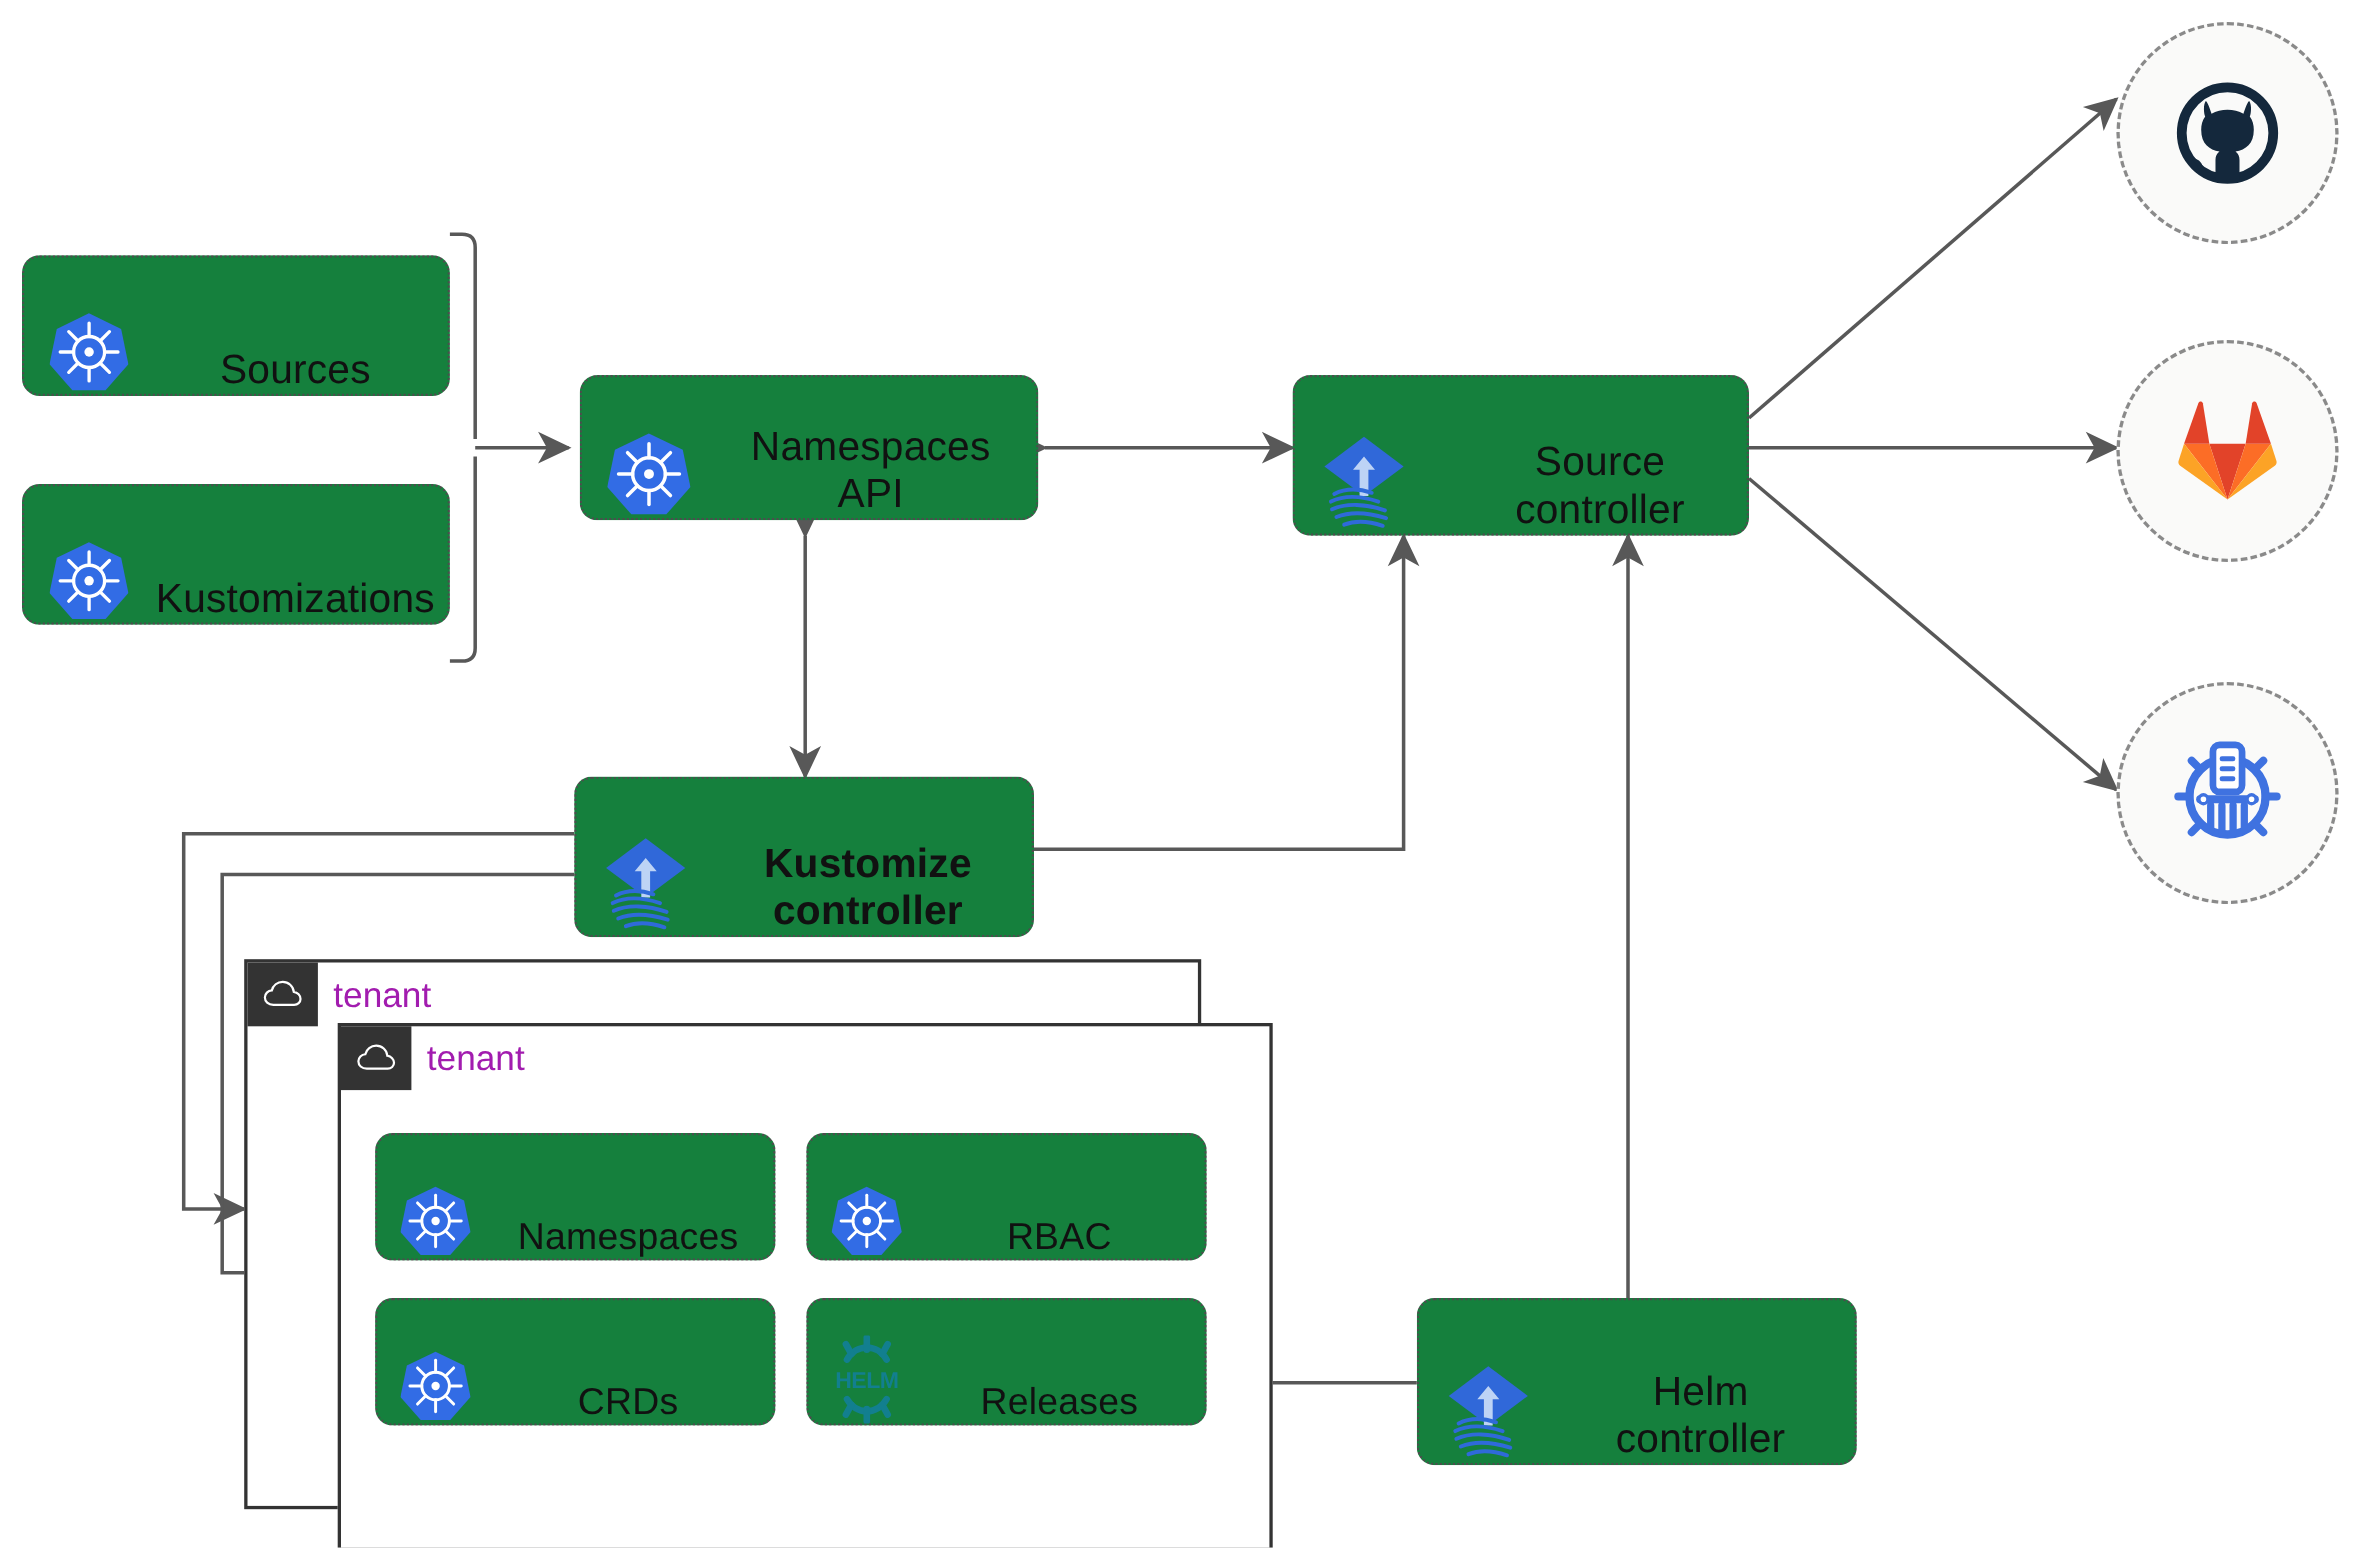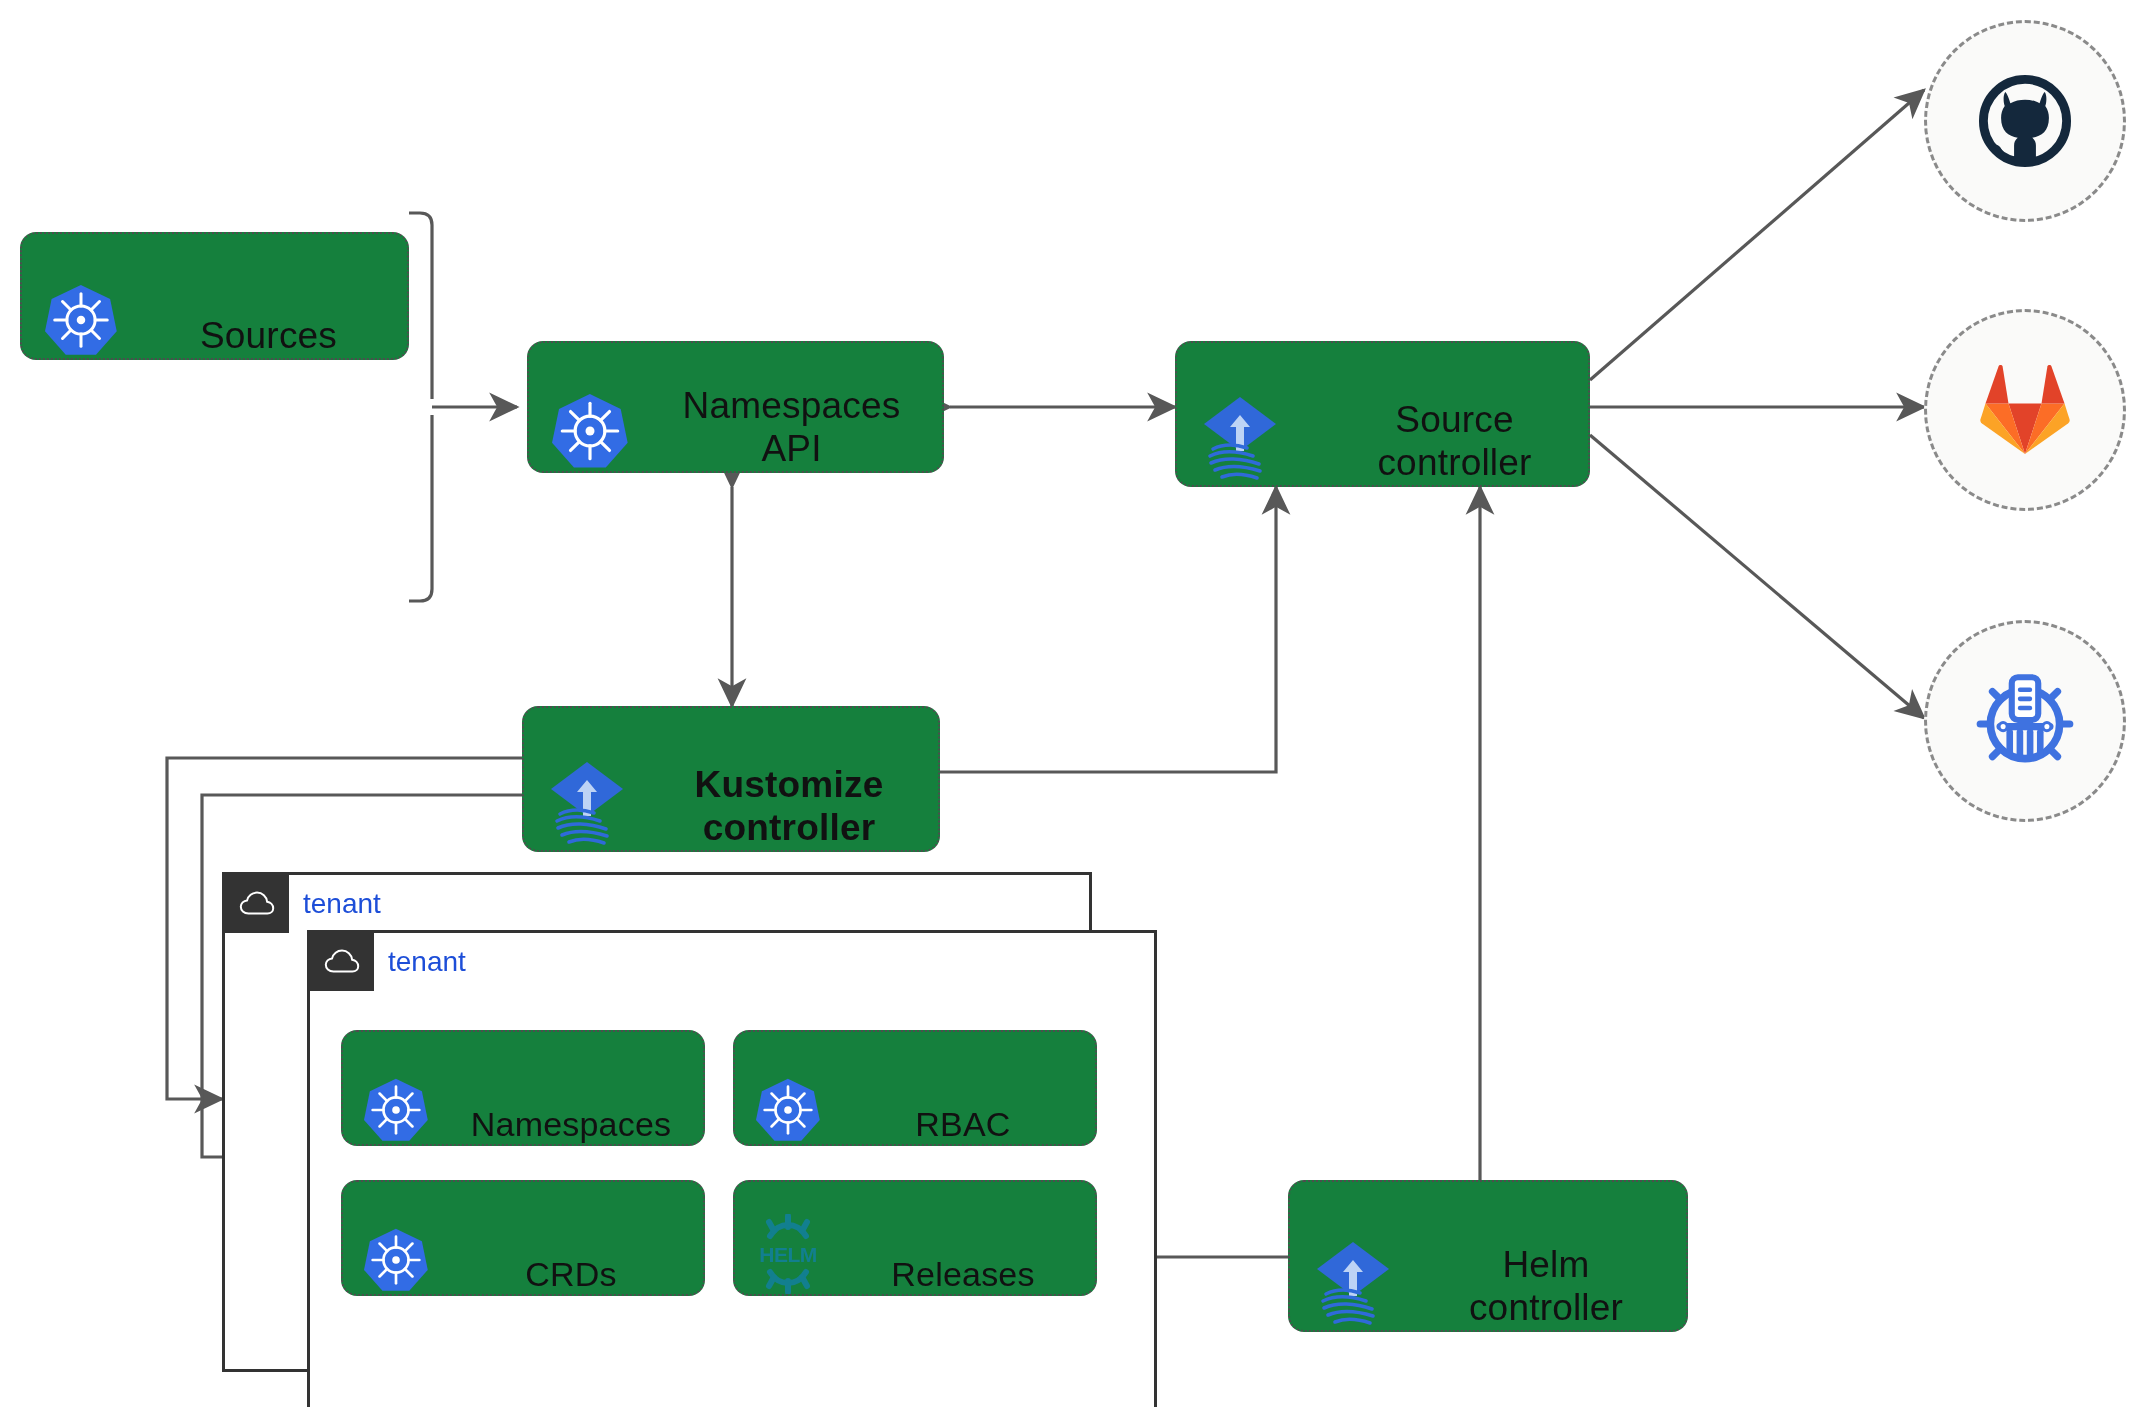--- a/index.html
+++ b/index.html
@@ -29,21 +29,21 @@
   .tenant{
     position:absolute;background:#ffffff;border:3px solid #333;
     box-sizing:border-box;z-index:3;
   }
   .tenant .tab{
     position:absolute;left:0;top:0;width:64px;height:58px;background:#333;
     display:flex;align-items:center;justify-content:center;
   }
   .tenant .tname{
     position:absolute;left:78px;top:0;height:58px;display:flex;align-items:center;
-    font-size:28px;color:#1d4ed8;
+    font-size:32px;color:#a21caf;
   }
   .tenant.front{z-index:4;}
 
   
   .circ{
     position:absolute;width:196px;height:196px;border-radius:50%;
     background:#fafaf9;border:3px dashed #8a8a8a;
     display:flex;align-items:center;justify-content:center;z-index:5;
   }
 </style>
@@ -120,20 +120,40 @@
             <path d="M47.3,49.3 L56,58"></path>
           <path d="M26.7,49.3 L18,58"></path>
             <path d="M47.3,28.7 L56,20"></path>
         </g>
         <circle cx="37" cy="39" r="4.4" fill="#ffffff"></circle>
       </svg>
     </span>
     <span class="lbl">Sources</span>
   </div>
 
+  <div class="node" style="left:20px;top:440px;width:389px;height:128px;">
+    <span class="ico" style="width:118px;">
+      <svg width="72" height="76" viewBox="0 0 74 78">
+        <path d="M37,2 L68,17 L75,51 L53,76 L21,76 L-1,51 L6,17 Z" transform="scale(0.97) translate(1,1)" fill="#326ce5"></path>
+        <g fill="none" stroke="#ffffff" stroke-width="3.1" stroke-linecap="round">
+          <circle cx="37" cy="39" r="14.5"></circle>
+          <path d="M37,24.5 L37,12"></path>
+            <path d="M37,53.5 L37,66"></path>
+          <path d="M22.5,39 L10,39"></path>
+            <path d="M51.5,39 L64,39"></path>
+          <path d="M26.7,28.7 L18,20"></path>
+            <path d="M47.3,49.3 L56,58"></path>
+          <path d="M26.7,49.3 L18,58"></path>
+            <path d="M47.3,28.7 L56,20"></path>
+        </g>
+        <circle cx="37" cy="39" r="4.4" fill="#ffffff"></circle>
+      </svg>
+    </span>
+    <span class="lbl">Kustomizations</span>
+  </div>
 
   <div class="node" style="left:527px;top:341px;width:417px;height:132px;">
     <span class="ico" style="width:122px;">
       <svg width="76" height="80" viewBox="0 0 74 78">
         <path d="M37,2 L68,17 L75,51 L53,76 L21,76 L-1,51 L6,17 Z" transform="scale(0.97) translate(1,1)" fill="#326ce5"></path>
         <g fill="none" stroke="#ffffff" stroke-width="3.1" stroke-linecap="round">
           <circle cx="37" cy="39" r="14.5"></circle>
           <path d="M37,24.5 L37,12"></path>
             <path d="M37,53.5 L37,66"></path>
           <path d="M22.5,39 L10,39"></path>

